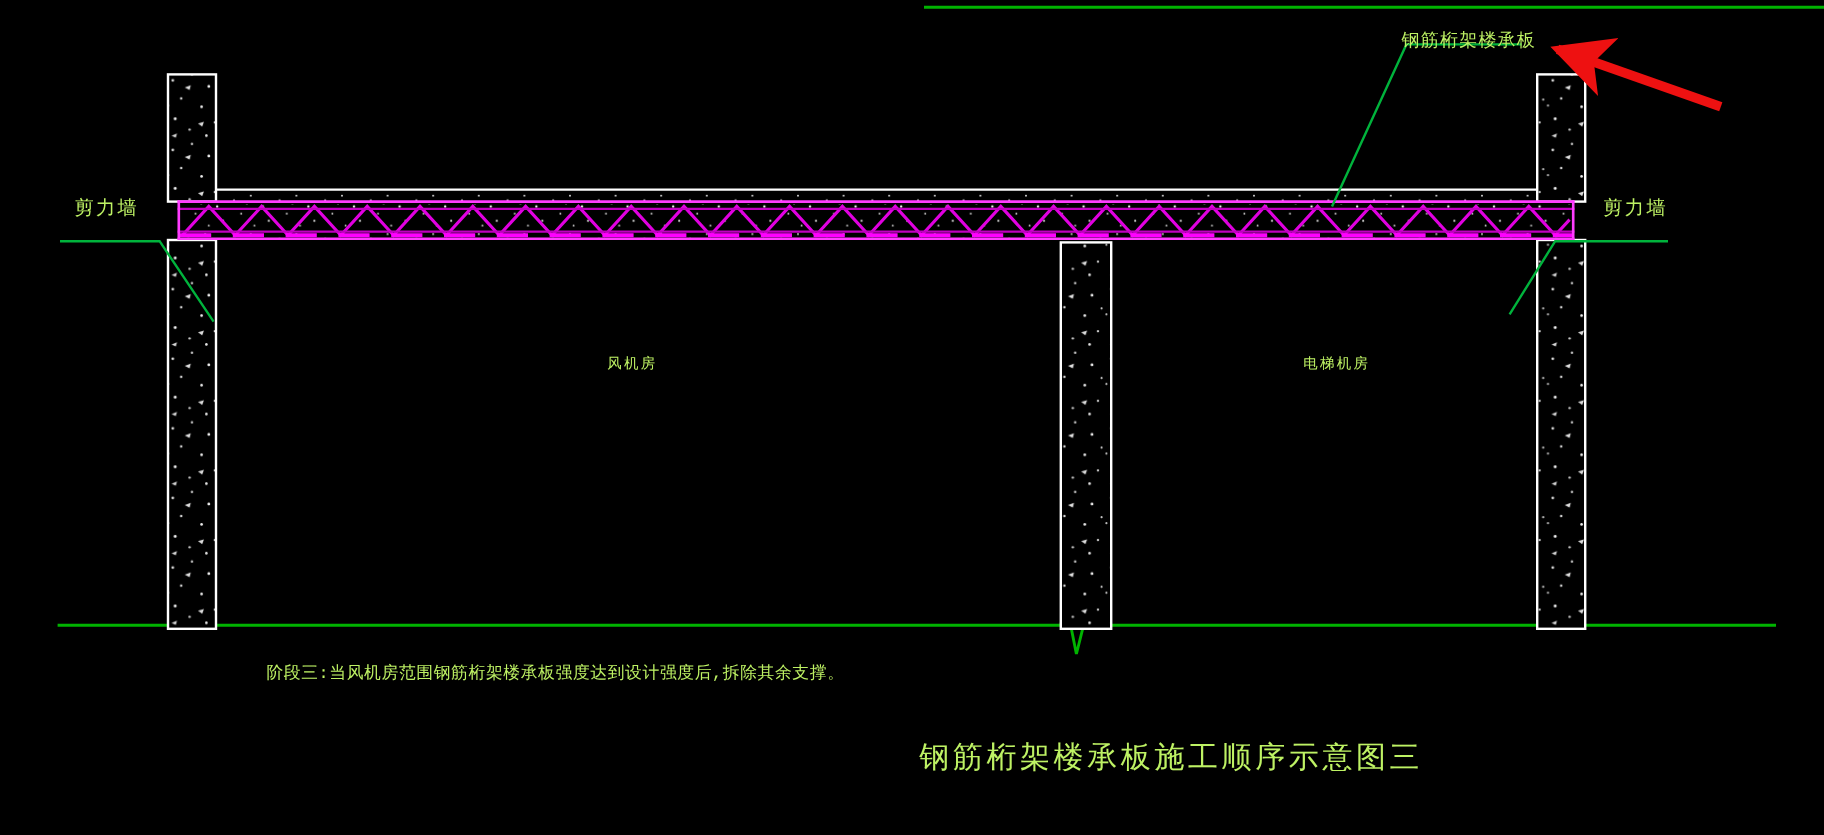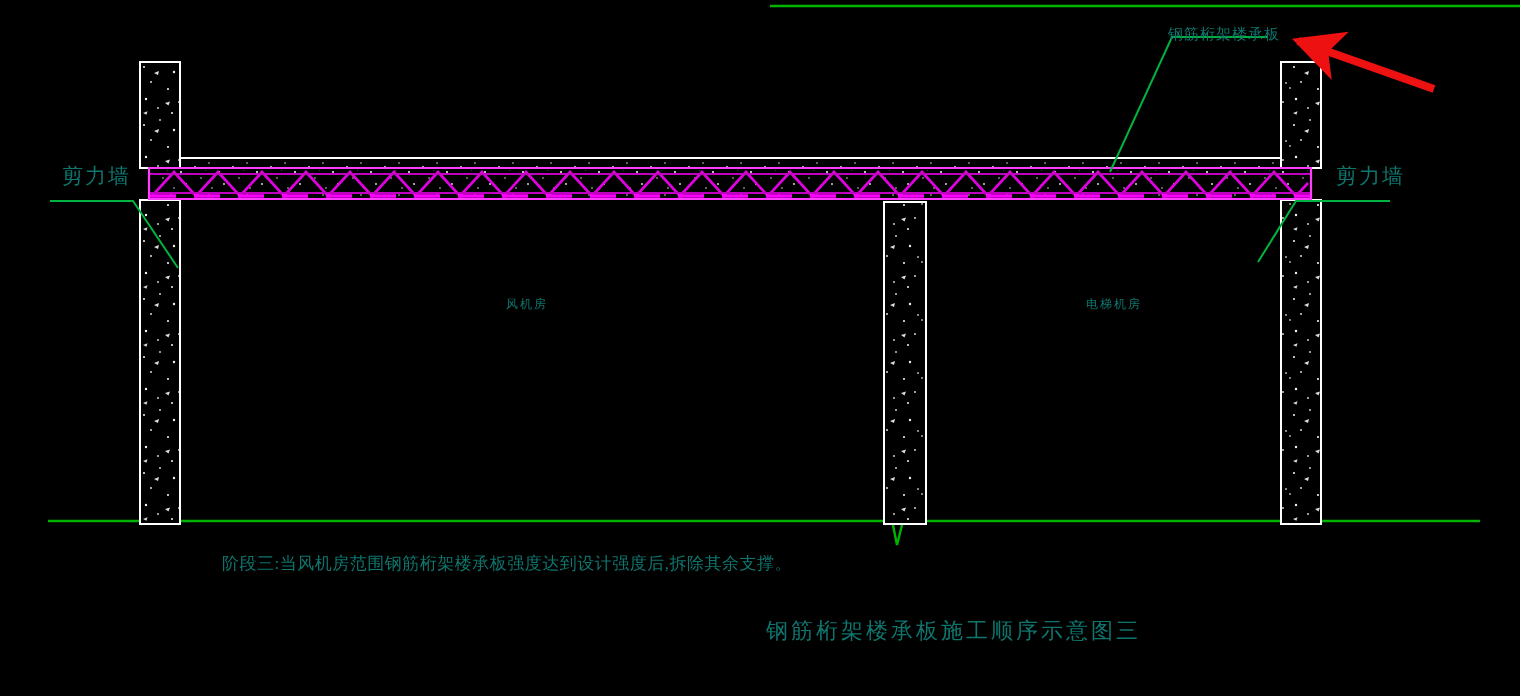--- a/index.html
+++ b/index.html
@@ -22,36 +22,36 @@
   #drawing-svg {
     position: absolute;
     left: 0;
     top: 0;
     width: 1520px;
     height: 696px;
     display: block;
   }
   .cad-text {
     position: absolute;
-    color: #0f766e;
-    font-family: Liberation Serif, serif;
+    color: #bef264;
+    font-family: Liberation Mono, monospace;
     white-space: nowrap;
     letter-spacing: 1px;
     line-height: 1;
     user-select: none;
   }
-  .label-wall { font-size: 21px; letter-spacing: 2px; }
+  .label-wall { font-size: 16px; letter-spacing: 2px; }
   .label-room { font-size: 12px; letter-spacing: 2px; }
   .label-callout { font-size: 15px; letter-spacing: 1px; }
   .caption-note {
-    font-size: 17px;
+    font-size: 14px;
     letter-spacing: 0.5px;
   }
   .drawing-title {
-    font-size: 22px;
+    font-size: 25px;
     letter-spacing: 3px;
   }
 </style>
 </head>
 <body>
 
 <div id="canvas-root">
 
   <svg id="drawing-svg" viewBox="0 0 1520 696">
     <defs>

